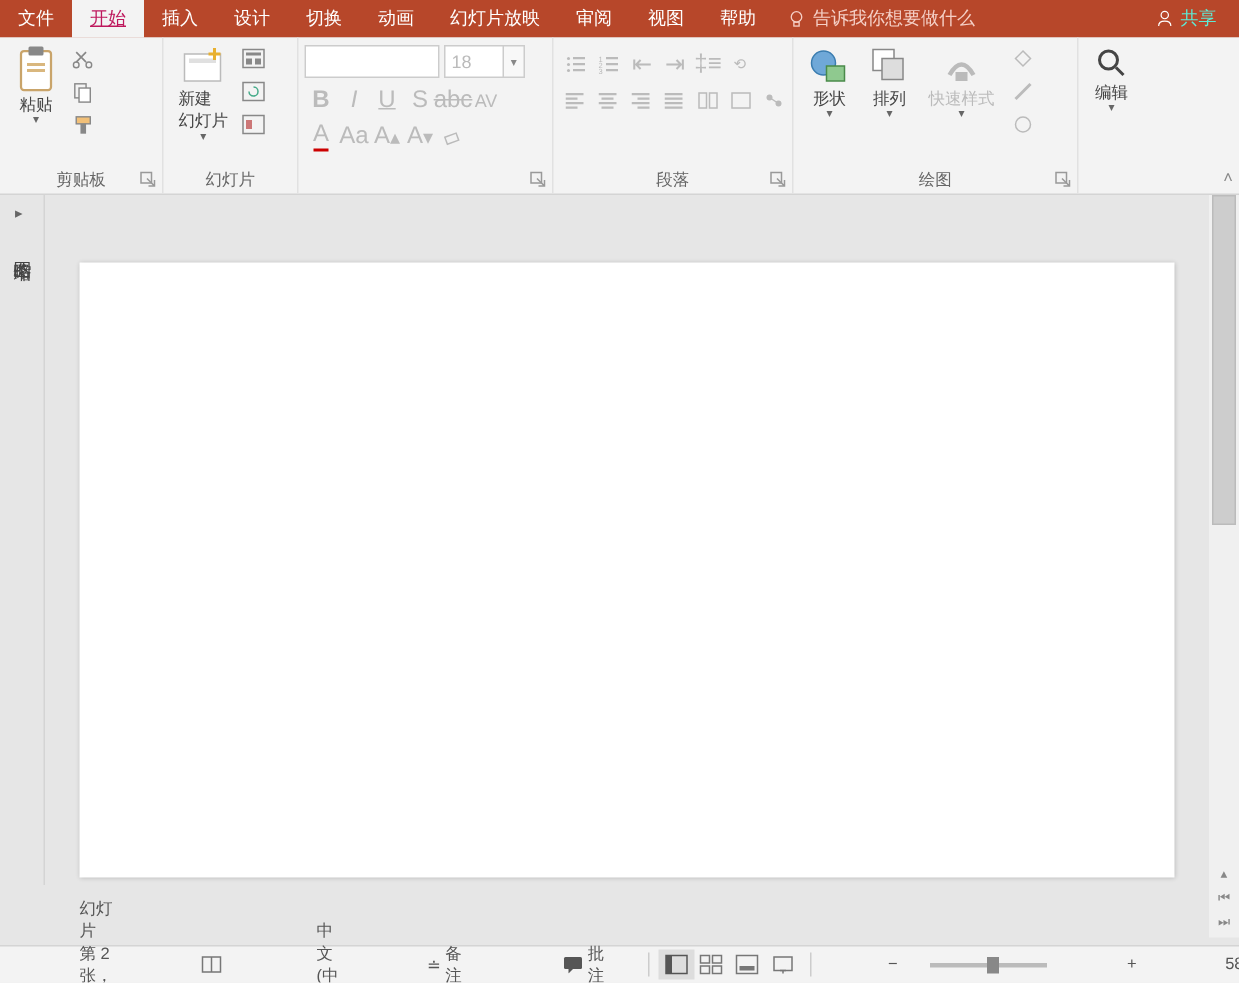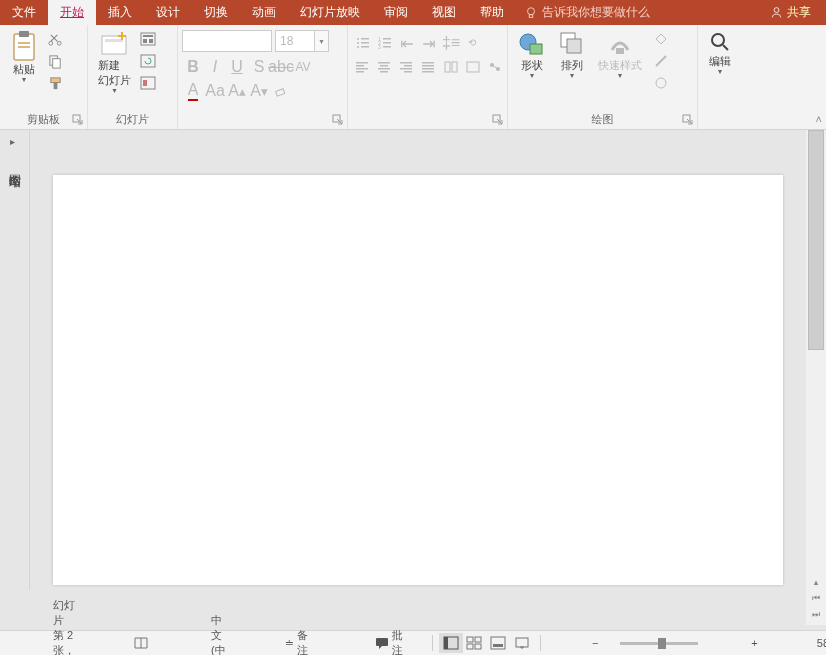--- a/index.html
+++ b/index.html
@@ -2,21 +2,21 @@
 <html><head>
 <meta charset="utf-8">
 <style>
 *{margin:0;padding:0;box-sizing:border-box;font-family:"Microsoft YaHei","Segoe UI",sans-serif;}
 body{width:826px;height:655px;background:#e6e6e6;overflow:hidden;position:relative;}
 .titlebar{height:25px;background:#b7472a;display:flex;align-items:center;color:#fff;font-size:12px;}
 .tab{padding:0 12px;height:25px;line-height:25px;cursor:pointer;}
 .tab.active{background:#f3f3f3;color:#be185d;text-decoration:underline;}
 .tellme{display:flex;align-items:center;margin-left:8px;color:#f5d0c7;}
 .tellme svg{margin-right:4px;}
-.share{display:flex;align-items:center;margin-left:auto;margin-right:15px;color:#fef9c3;}
+.share{display:flex;align-items:center;margin-left:auto;margin-right:15px;color:#5eead4;}
 .share svg{margin-right:4px;}
 .ribbon{height:105px;background:#f3f3f3;border-bottom:1px solid #d4d4d4;display:flex;position:relative;}
 .group{border-right:1px solid #e1e1e1;padding:3px 4px 0 4px;display:flex;flex-direction:column;position:relative;}
 .group-label{position:absolute;bottom:2px;left:0;right:0;text-align:center;font-size:11px;color:#666;}
 .group-body{flex:1;display:flex;align-items:flex-start;}
 .dlauncher{position:absolute;bottom:3px;right:3px;width:12px;height:12px;cursor:pointer;}
 .dlauncher svg{display:block;}
 .bigbtn{display:flex;flex-direction:column;align-items:center;padding:2px 6px;cursor:pointer;font-size:11px;color:#444;}
 .bigbtn .dd{font-size:8px;color:#666;margin-top:-2px;}
 .smallbtn{width:20px;height:20px;display:flex;align-items:center;justify-content:center;cursor:pointer;color:#888;margin:1px;}
@@ -70,21 +70,21 @@
     <svg width="13" height="13" viewBox="0 0 16 16">
         <circle cx="8" cy="5" r="3" fill="none" stroke="#fff" stroke-width="1"></circle>
         <path d="M3 14 Q3 10 8 10 Q13 10 13 14" fill="none" stroke="#fff" stroke-width="1"></path>
       </svg>
     <span>共享</span>
   </div>
 </div>
 
 <div class="ribbon">
 
-  <div class="group" style="width:88px">
+  <div class="group" style="width:109px">
     <div class="group-body">
       <div class="bigbtn">
         <svg width="28" height="32" viewBox="0 0 28 32">
             <rect x="4" y="4" width="20" height="26" rx="2" fill="#fff" stroke="#c9a46a" stroke-width="1.5"></rect>
             <rect x="9" y="1" width="10" height="6" rx="1" fill="#888"></rect>
             <rect x="8" y="12" width="12" height="2" fill="#d9b77e"></rect>
             <rect x="8" y="16" width="12" height="2" fill="#d9b77e"></rect>
           </svg>
         <span>粘贴</span>
         <span class="dd">▾</span>
@@ -282,20 +282,21 @@
           </div>
         <div class="smallbtn disabled">
             <svg width="14" height="12">
               <circle cx="4" cy="4" r="2" fill="#bbb"></circle>
               <circle cx="10" cy="8" r="2" fill="#bbb"></circle>
               <path d="M4 4 L10 8" stroke="#bbb"></path>
             </svg>
           </div>
       </div>
     </div>
+    <div class="group-label">段落</div>
     <div class="dlauncher">
         <svg width="12" height="12" viewBox="0 0 12 12">
           <rect x="1" y="1" width="7" height="7" fill="none" stroke="#999"></rect>
           <path d="M5 5 L10 10 M10 6 L10 10 L6 10" stroke="#999" fill="none"></path>
         </svg>
       </div>
   </div>
 
   <div class="group" style="width:190px">
     <div class="group-body">

